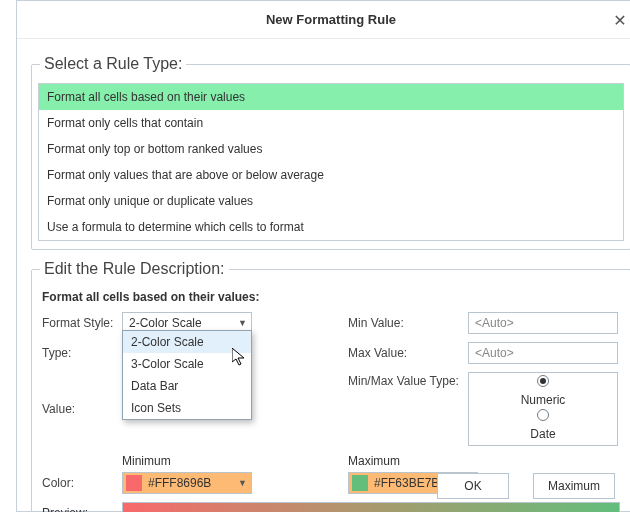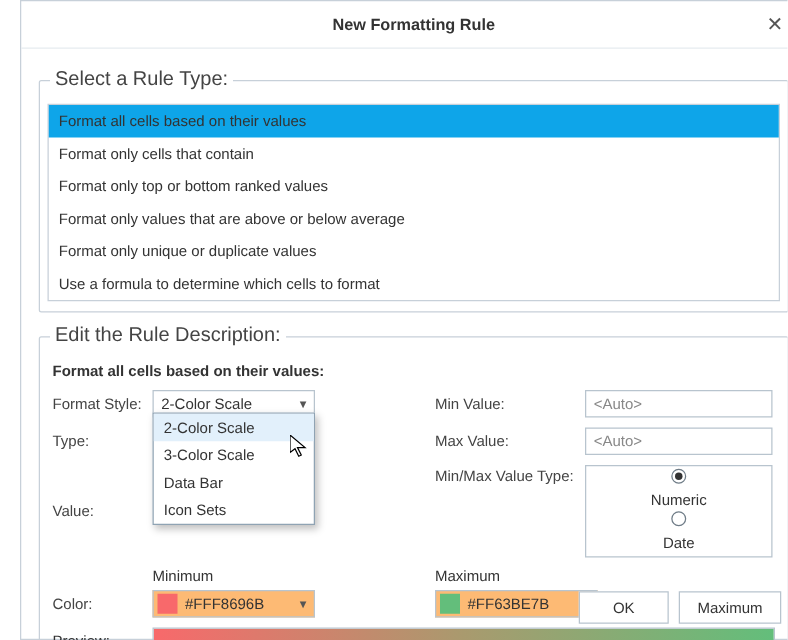--- a/index.html
+++ b/index.html
@@ -66,21 +66,21 @@
     margin: 4px 6px 8px 6px;
     border: 1px solid #c7d0d9;
   }
   .rule-item {
     padding: 5px 8px;
     cursor: pointer;
     color: #333;
     line-height: 16px;
   }
   .rule-item.selected {
-    background: #0ea5e9;
+    background: #86efac;
   }
   .desc-body {
     padding: 4px 10px 10px 10px;
     position: relative;
   }
   .desc-heading {
     font-weight: 700;
     margin: 2px 0 8px 0;
   }
   .row {
@@ -233,24 +233,24 @@
   }
   .preview-bar {
     flex:1;
     height:22px;
     border:1px solid #b8c4ce;
     background: linear-gradient(to right, #F8696B, #a99a6e , #63BE7B);
   }
 
   .button-row {
     position:absolute;
-    right: 20px;
+    right: 30px;
     bottom: 12px;
     display:flex;
-    gap:8px;
+    gap:24px;
     align-items:center;
   }
   .btn {
     border:1px solid #b8c4ce;
     background:#fff;
     height:26px;
     min-width:72px;
     padding: 0 14px;
     display:flex;
     align-items:center;

